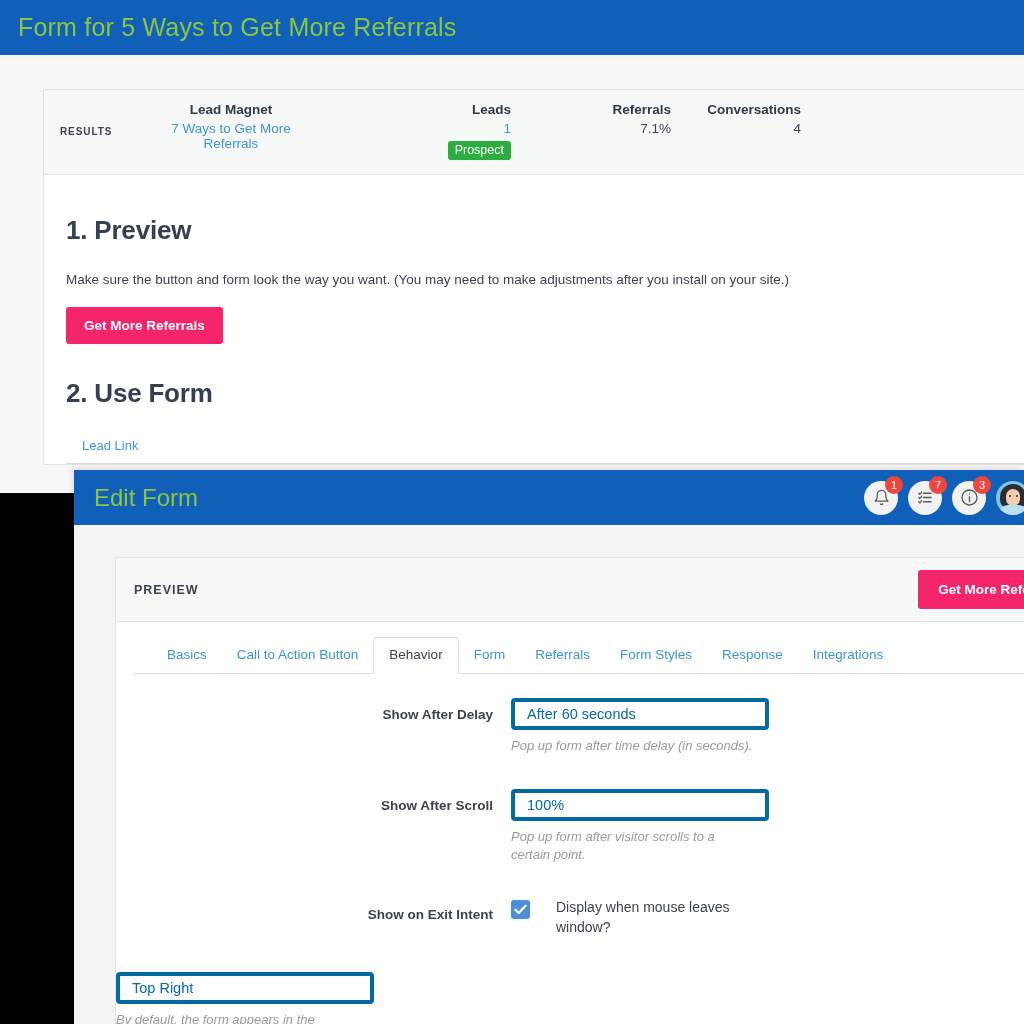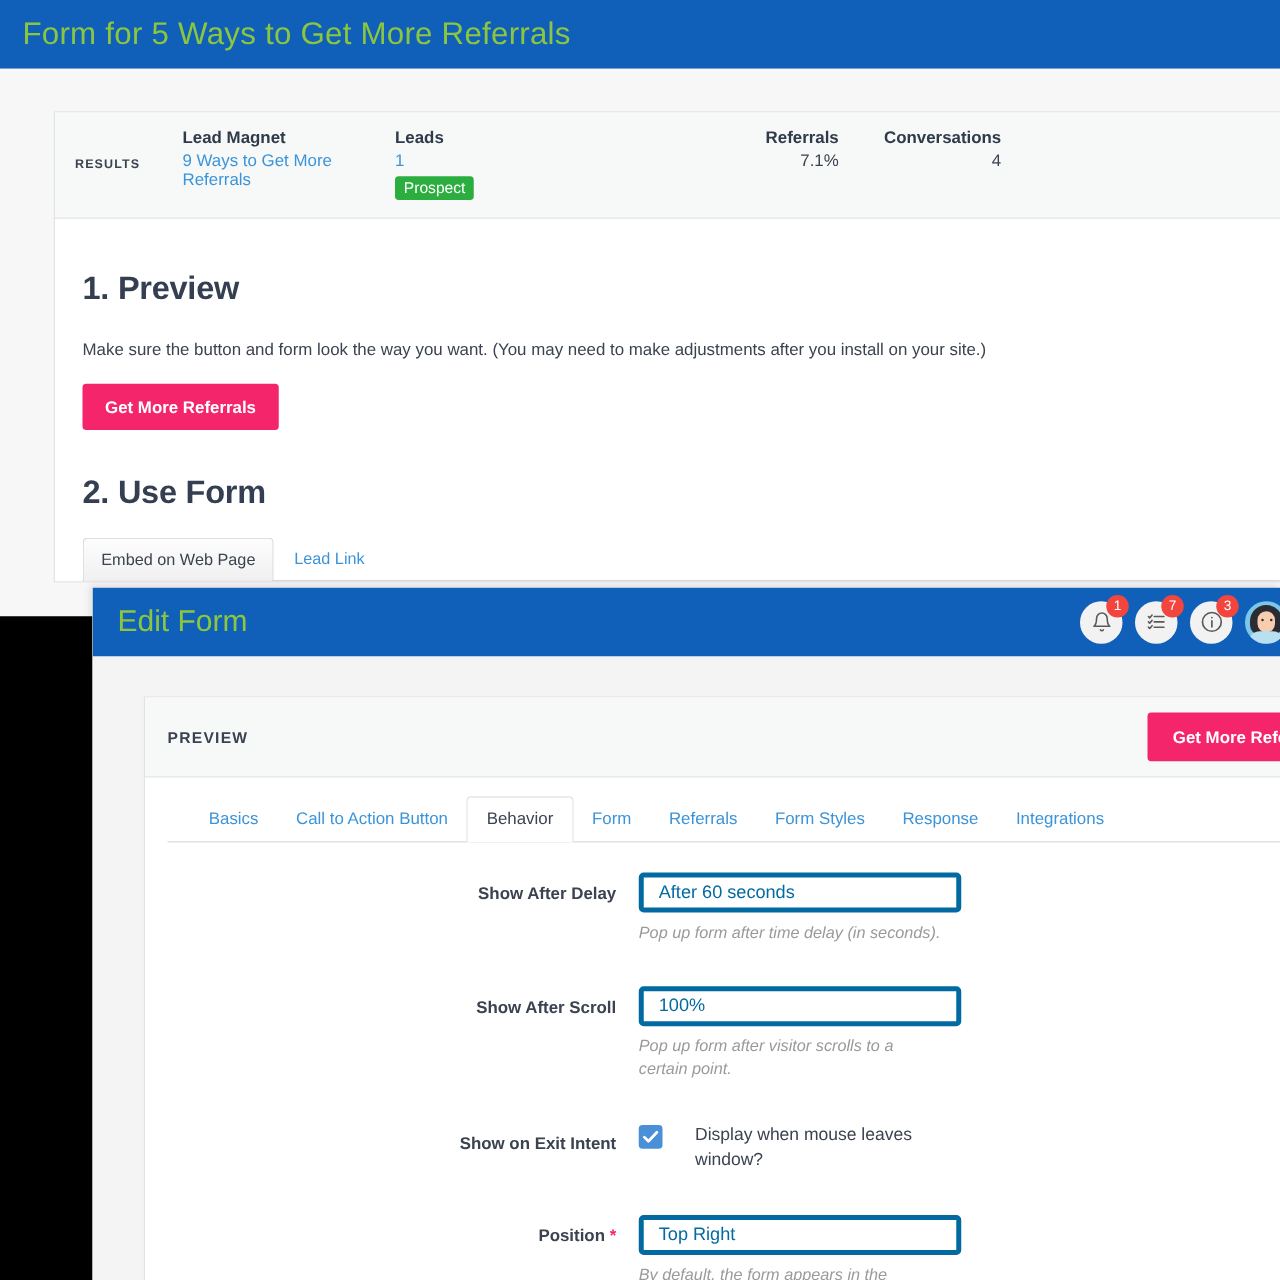--- a/index.html
+++ b/index.html
@@ -38,23 +38,23 @@
   }
   .results-label {
     font-size: 10px; font-weight: bold; color: #3b4250;
     letter-spacing: 0.9px; align-self: center; width: 86px;
   }
   .res-col { font-size: 13.5px; color: #3b4250; }
   .res-col .hd { font-weight: bold; font-size: 13.5px; color: #2f3a4a; margin-bottom: 4px; }
   .res-col .val { font-size: 13.5px; color: #3b4250; }
   .res-col a { color: #3b94d9; text-decoration: none; }
   .col-lead { width: 170px; }
-  .col-lead .hd, .col-lead .val { text-align: left; }
+  .col-lead .hd, .col-lead .val { text-align: center; }
   .col-impr { width: 245px; text-align: right; }
-  .col-leads { width: 195px; }
+  .col-leads { width: 195px; text-align: right; }
   .col-conv { width: 160px; text-align: right; }
   .col-convs { width: 130px; text-align: right; }
   .badge-prospect {
     display: inline-block; background: #2bad3f; color: #ffffff;
     font-size: 12.5px; padding: 2px 7px 3px 7px; border-radius: 3px;
     margin-top: 5px;
   }
 
   .section-body { padding: 40px 22px 0 22px; }
   h2.step {
@@ -198,21 +198,21 @@
   </div>
 
   <div class="page-body">
     <div class="content-card">
 
       <div class="results">
         <div class="results-label">RESULTS</div>
 
         <div class="res-col col-lead">
           <div class="hd">Lead Magnet</div>
-          <div class="val"><a href="#">9 Ways to Get More Referrals</a></div>
+          <div class="val"><a href="#">7 Ways to Get More Referrals</a></div>
         </div>
 
 
         <div class="res-col col-leads">
           <div class="hd">Leads</div>
           <div class="val"><a href="#">1</a></div>
           <span class="badge-prospect">Prospect</span>
         </div>
 
         <div class="res-col col-conv">
@@ -229,21 +229,20 @@
       <div class="section-body">
         <h2 class="step">1. Preview</h2>
         <p class="step-desc">Make sure the button and form look the way you want. (You may need to make adjustments after you install on your site.)</p>
         <button class="cta-pink">Get More Referrals</button>
 
         <div class="spacer-40"></div>
 
         <h2 class="step step2">2. Use Form</h2>
 
         <div class="tabs-row">
-          <div class="tab-embed">Embed on Web Page</div>
           <div class="tab-leadlink">Lead Link</div>
         </div>
       </div>
 
     </div>
   </div>
 
   <div class="dark-strip"></div>
 
   <div class="modal">
@@ -348,24 +347,20 @@
                   </svg>
                 </div>
                 <div class="check-label">Display when mouse leaves window?</div>
               </div>
             </div>
           </div>
 
           <div class="gap-28"></div>
 
           <div class="field-row">
-            <div class="field-label">
-              <span>Position</span>
-              <span class="req-star">*</span>
-            </div>
             <div class="field-ctl">
               <input class="text-input" type="text" value="Top Right" style="">
               <div class="help-text">By default, the form appears in the</div>
             </div>
           </div>
 
         </div>
       </div>
     </div>
 

